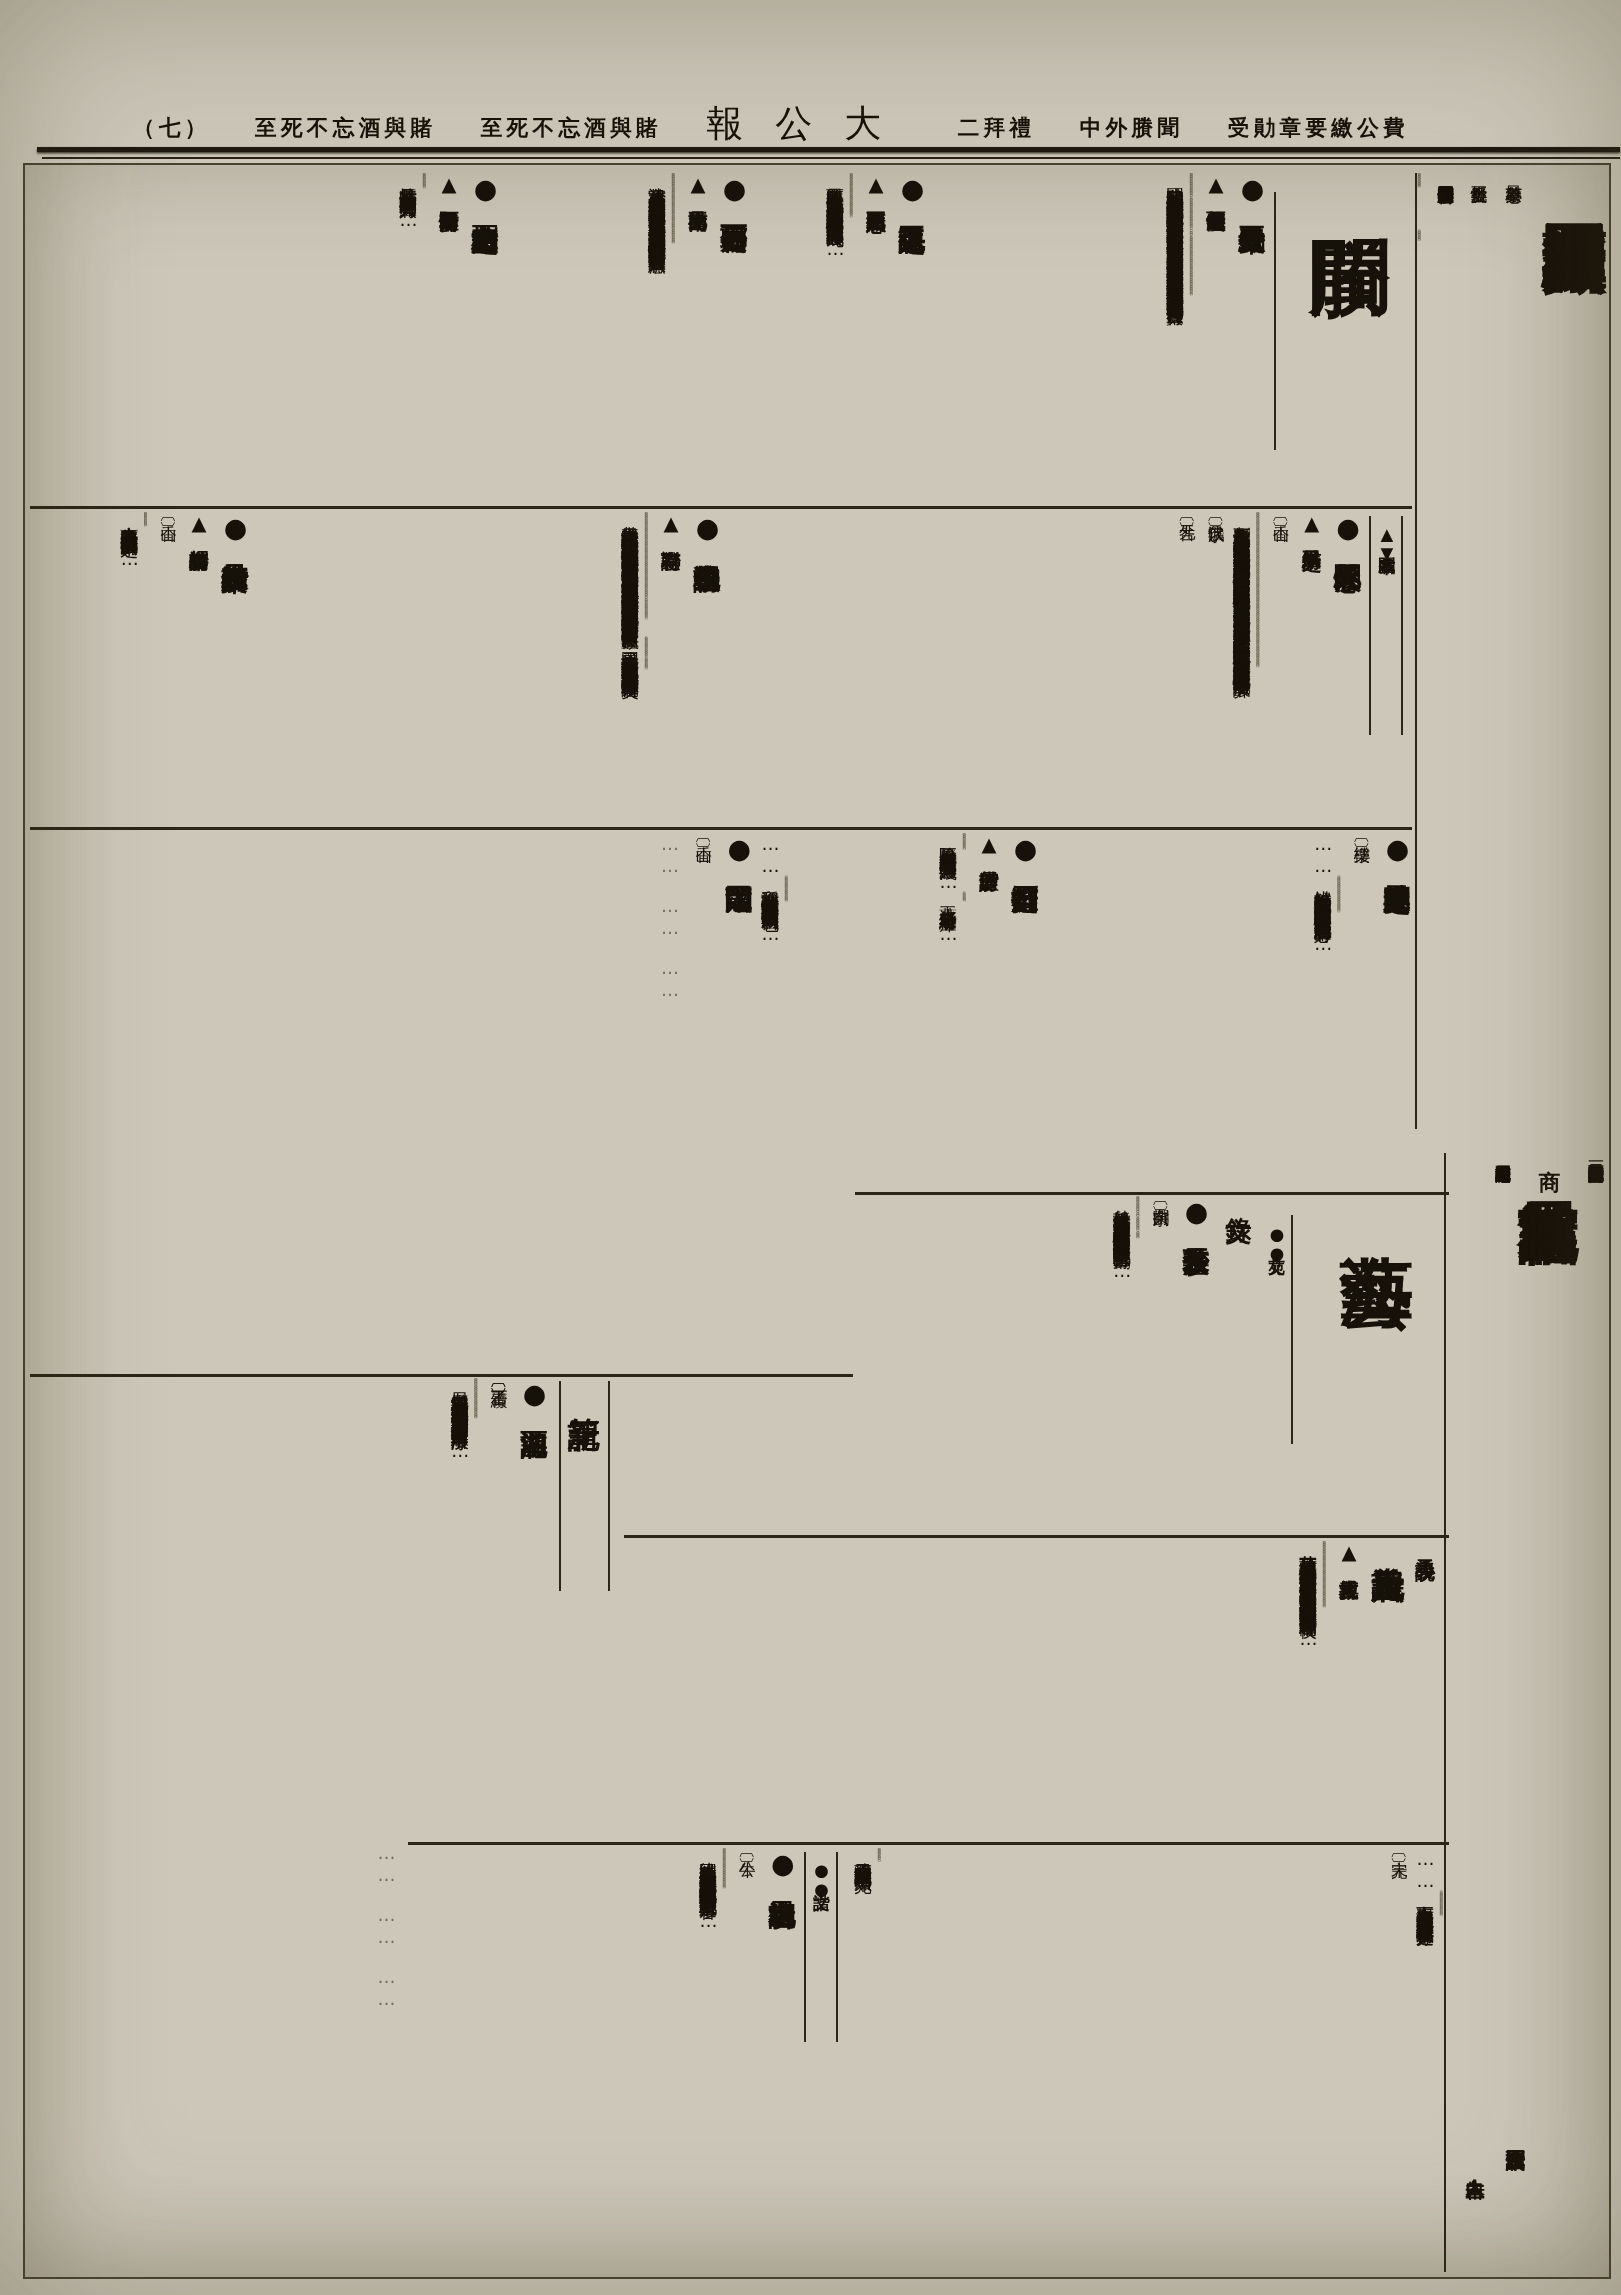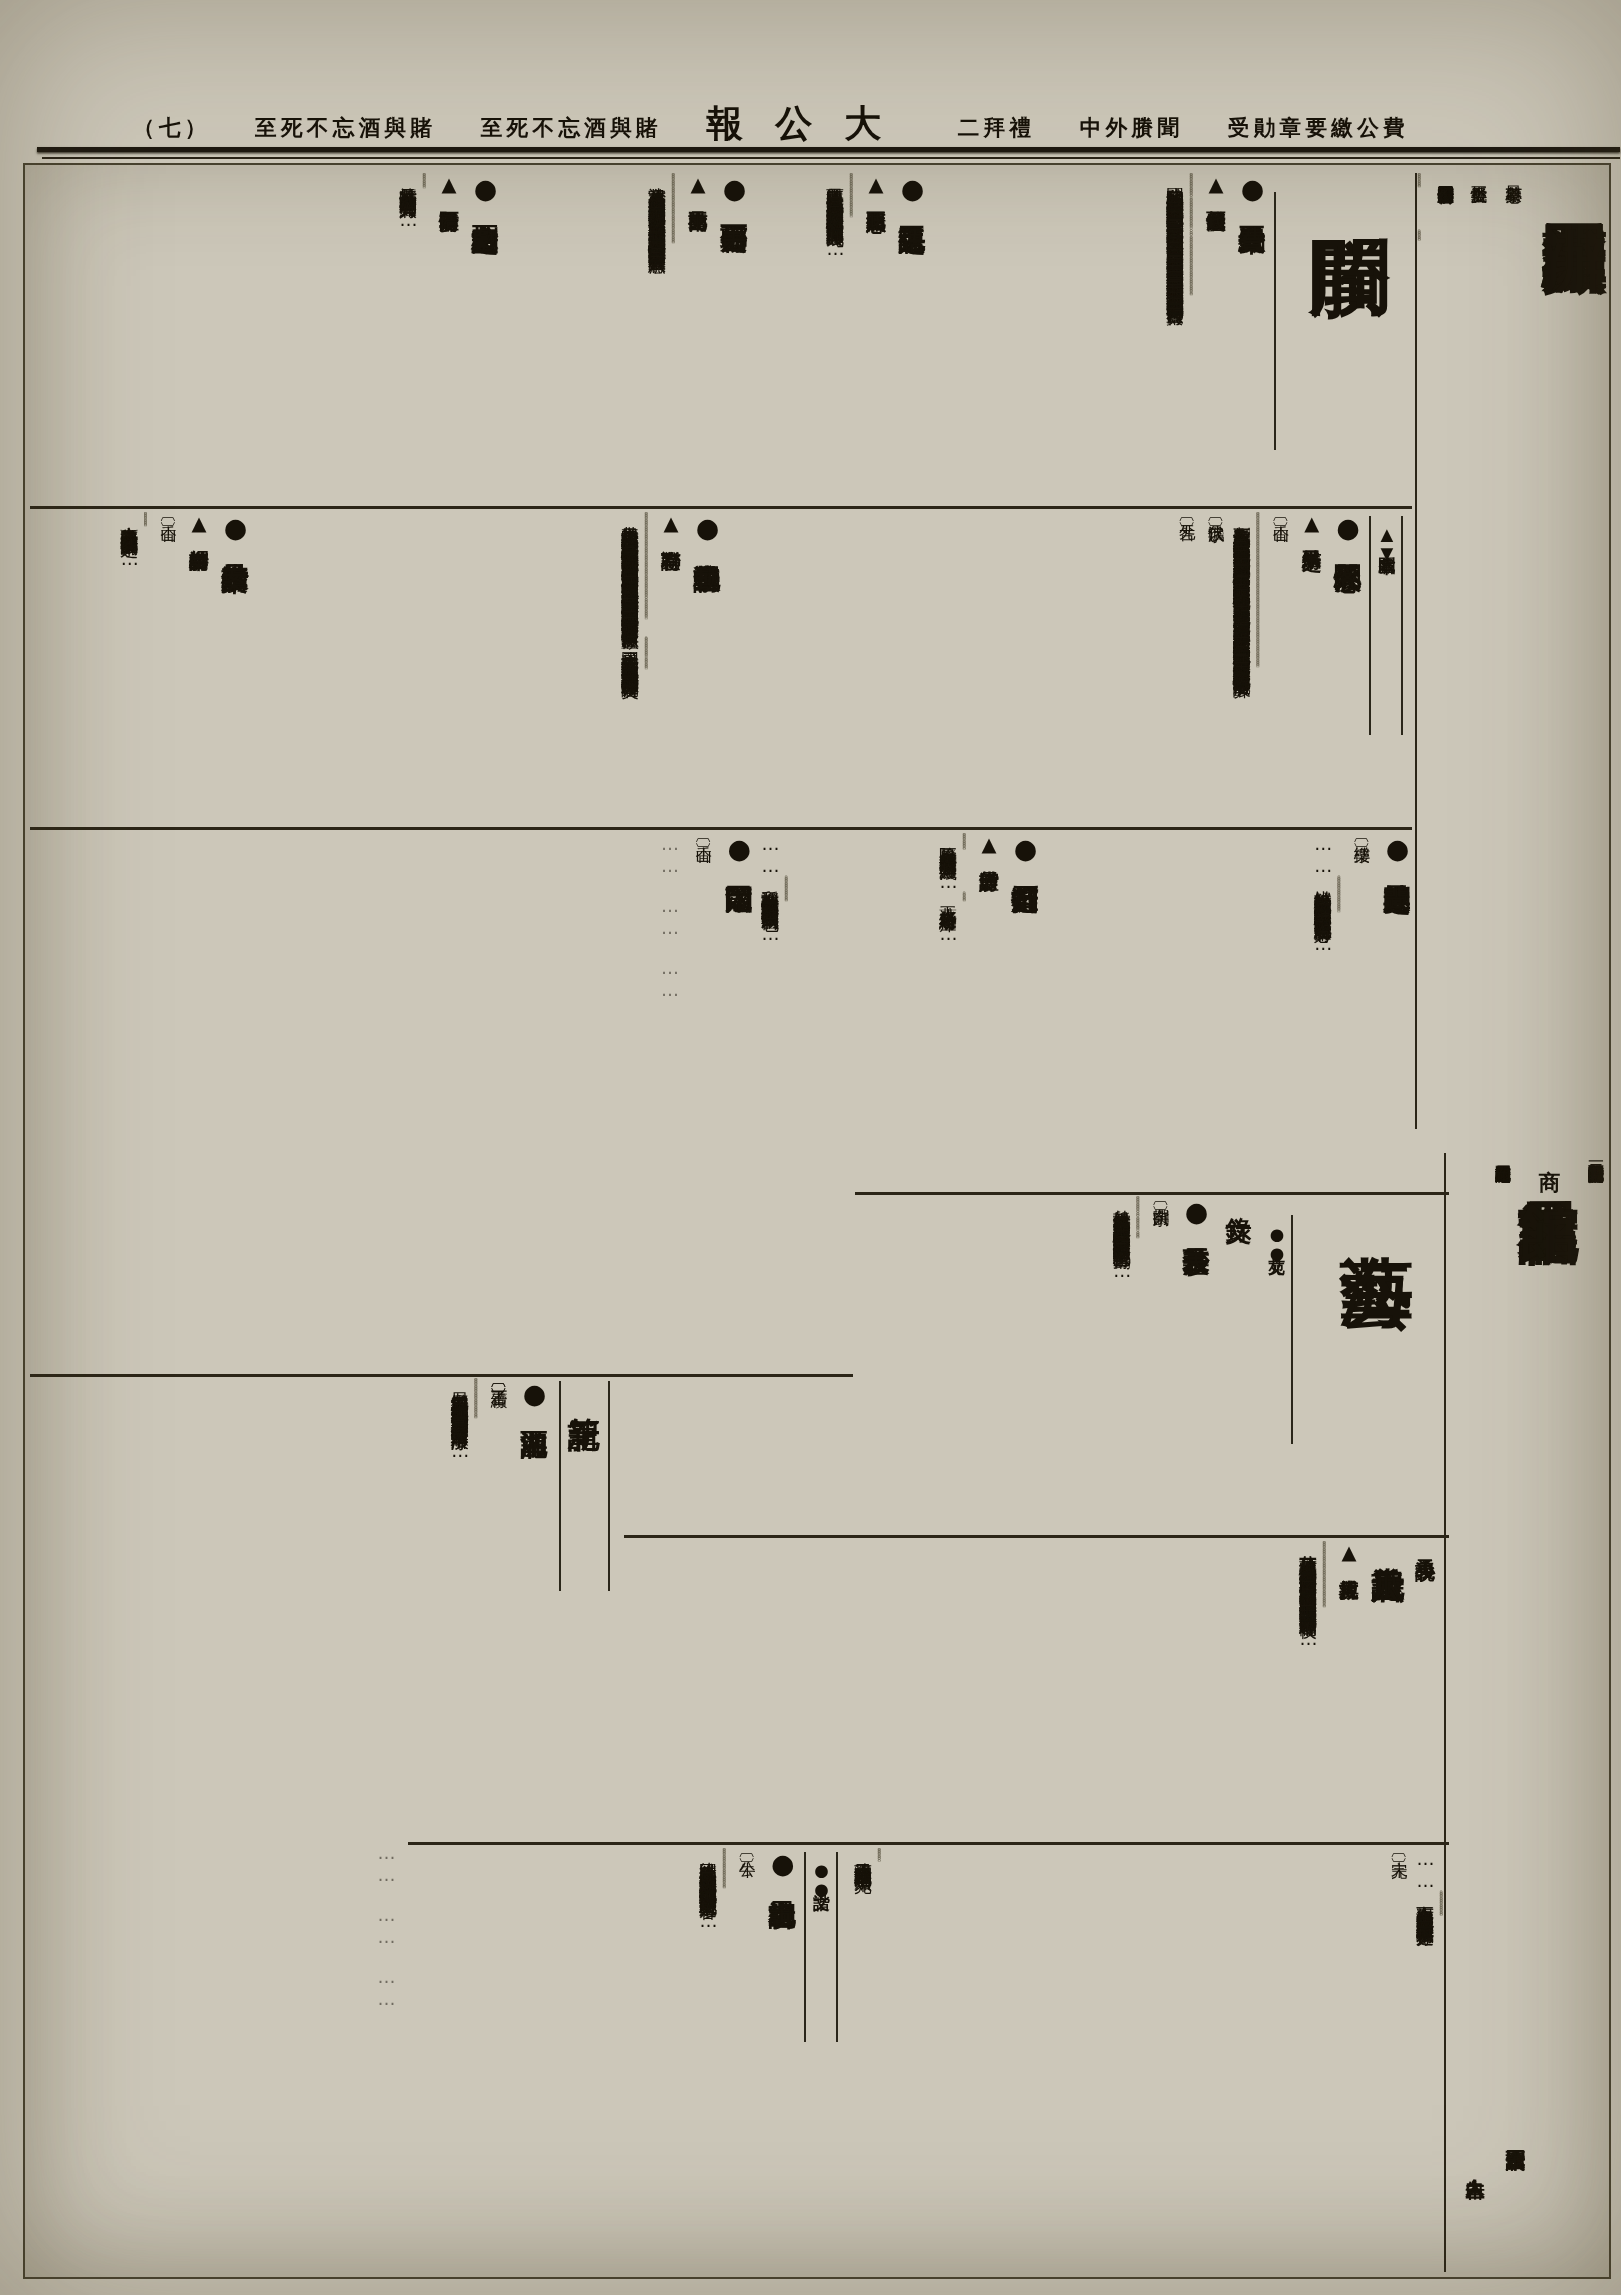--- a/index.html
+++ b/index.html
@@ -9,21 +9,21 @@
     color:#171209;
     font-family:"DejaVu Sans",sans-serif;
     overflow:hidden;
   }
   body::after{content:"";position:absolute;inset:0;pointer-events:none;
     box-shadow:inset 0 0 159px rgba(72,60,35,.35);}
   
   .mast{position:absolute;left:133px;right:213px;top:66px;height:76px;
     display:flex;align-items:flex-end;justify-content:space-between;}
   .mi{font-size:21.6px;font-weight:700;letter-spacing:4.3px;white-space:nowrap;}
-  .mp{font-family:"DejaVu Serif",serif;font-size:37px;font-weight:700;letter-spacing:32px;line-height:1;}
+  .mp{font-family:"DejaVu Serif",serif;font-size:37px;font-weight:400;letter-spacing:32px;line-height:1;}
   .rule1{position:absolute;top:147px;left:37px;width:1583px;height:5px;background:#1d1810;
     box-shadow:0 1.4px 2.2px rgba(25,20,10,.8);}
   .rule2{position:absolute;top:157px;left:42px;width:1578px;height:2.2px;background:#2a2418;}
   .sheet{position:absolute;left:23px;top:163px;width:1584px;height:2112px;
     border:2.2px solid #48422f;box-shadow:inset 0 0 101px rgba(70,58,32,.22);}
   
   .blk{position:absolute;writing-mode:vertical-rl;text-orientation:upright;overflow:hidden;}
   .t1{font-family:"DejaVu Serif",serif;font-weight:700;font-size:27px;line-height:1.18;
     margin-block-end:8.6px;}
   .t2{font-size:19.5px;font-weight:700;line-height:1.25;margin-block-end:7.2px;}

